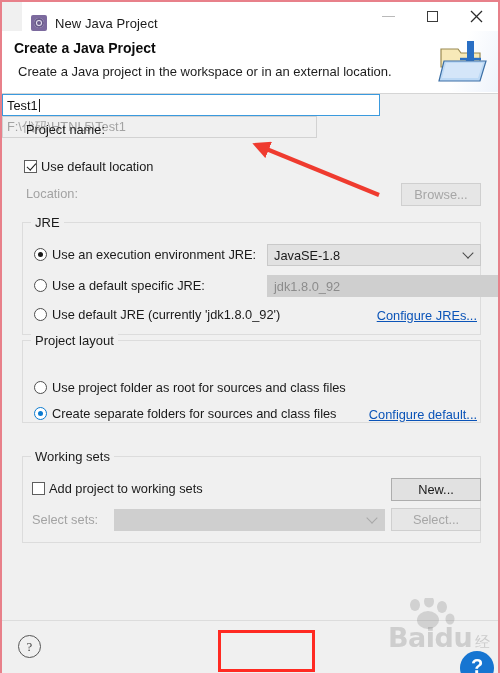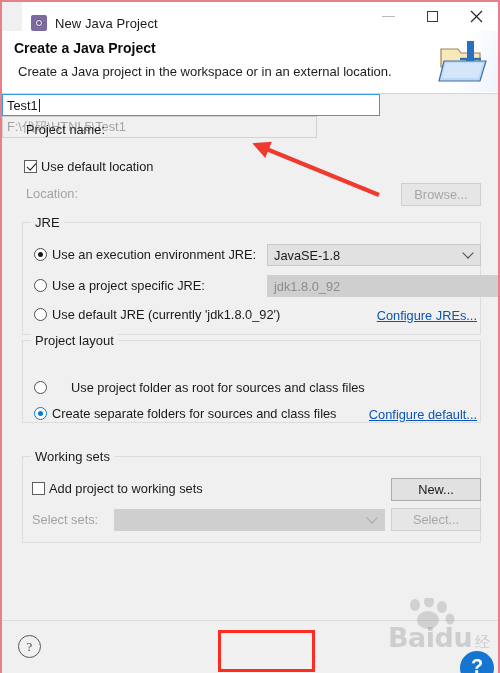--- a/index.html
+++ b/index.html
@@ -447,38 +447,38 @@
       <span class="rb selected"></span>
       <span class="lbl">Use an execution environment JRE:</span>
     </div>
     <div class="combo" style="position:absolute; left:265px; top:150px; width:214px;">
       <span>JavaSE-1.8</span>
       <span class="chev"></span>
     </div>
 
     <div class="row" style="left:32px; top:184px;">
       <span class="rb"></span>
-      <span class="lbl">Use a project specific JRE:</span>
+      <span class="lbl">Use a default specific JRE:</span>
     </div>
     <div class="combo disabled" style="position:absolute; left:265px; top:181px; width:256px;">
       <span>jdk1.8.0_92</span>
       <span class="chev"></span>
     </div>
 
     <div class="row" style="left:32px; top:213px;">
       <span class="rb"></span>
       <span class="lbl">Use default JRE (currently 'jdk1.8.0_92')</span>
     </div>
     <span class="link" style="position:absolute; right:21px; top:214px;">Configure JREs...</span>
 
     <div class="group" style="left:20px; top:246px; width:459px; height:83px;">
       <span class="group-title">Project layout</span>
     </div>
 
-    <div class="row" style="left:32px; top:286px;gap:19px;">
+    <div class="row" style="left:32px; top:286px;">
       <span class="rb"></span>
       <span class="lbl">Use project folder as root for sources and class files</span>
     </div>
 
     <div class="row" style="left:32px; top:312px;">
       <span class="rb selected blue"></span>
       <span class="lbl">Create separate folders for sources and class files</span>
     </div>
     <span class="link" style="position:absolute; right:21px; top:313px;">Configure default...</span>
 

